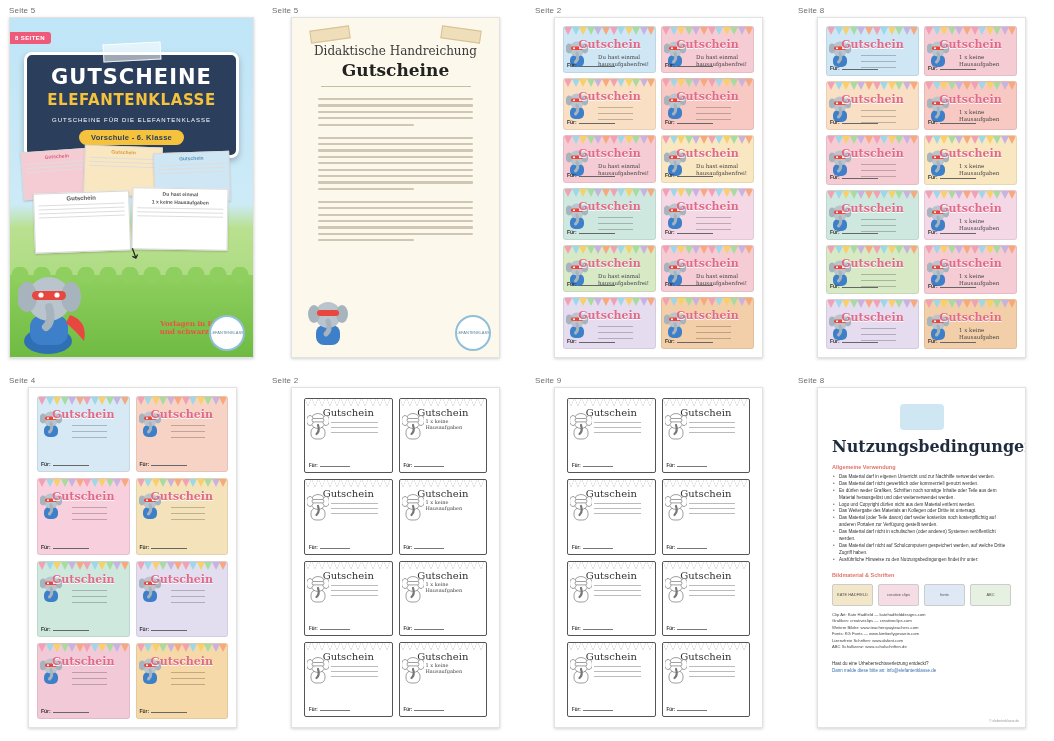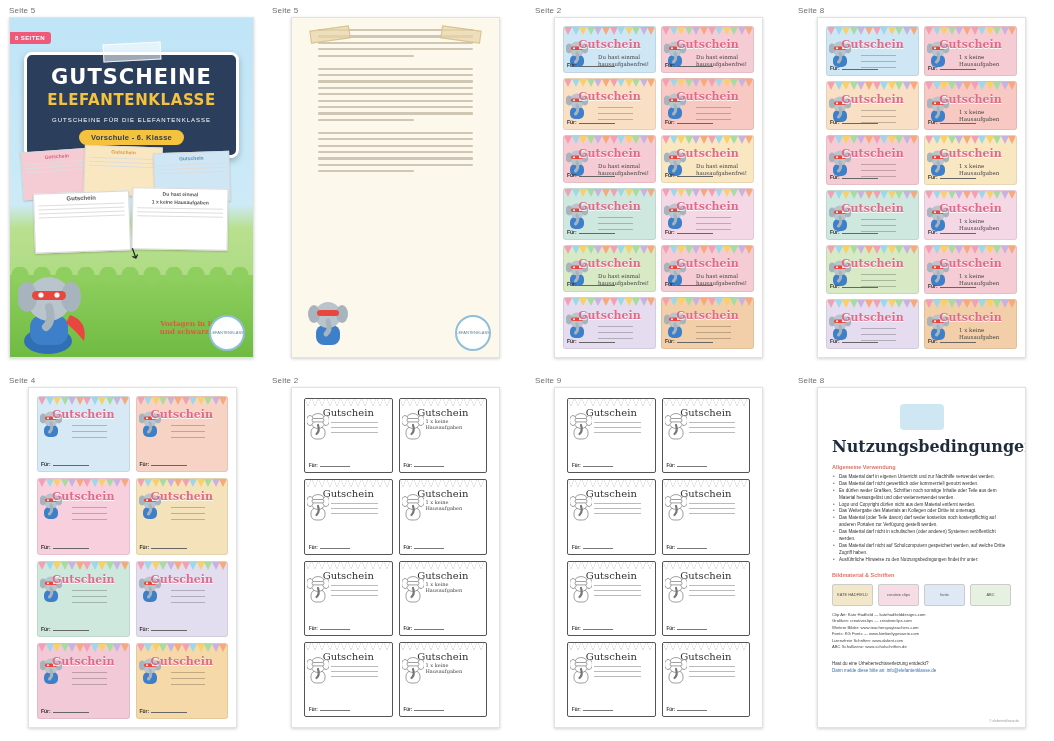--- a/index.html
+++ b/index.html
@@ -297,20 +297,25 @@
       </div>
     </div>
   </div>
 
   <div class="cell">
     <div class="page-label">Seite 5</div>
     <div class="sheet narrow hand">
       <div class="tape" style="left:18px; top:10px; transform:rotate(-8deg);"></div>
       <div class="tape" style="right:18px; top:10px; transform:rotate(8deg);"></div>
 
+      <div class="hand-title">
+        <div class="t1">Didaktische Handreichung</div>
+        <div class="t2">Gutscheine</div>
+        <div class="hand-rule"></div>
+      </div>
 
       <div class="para">
         <i></i>
           <i></i>
           <i></i>
           <i></i>
           <i class="short"></i>
       </div>
       <div class="para">
         <i></i>

